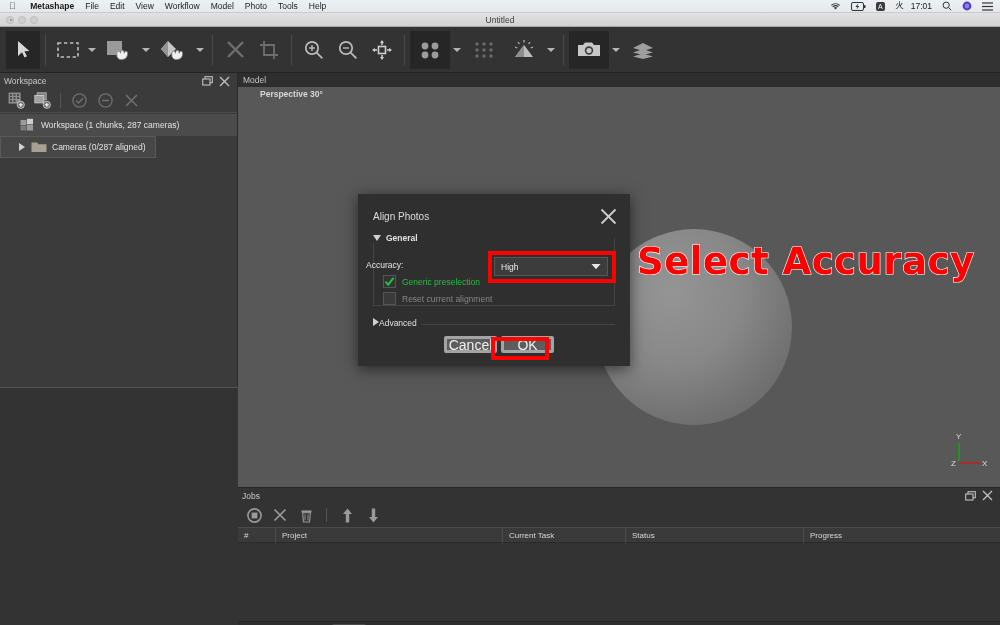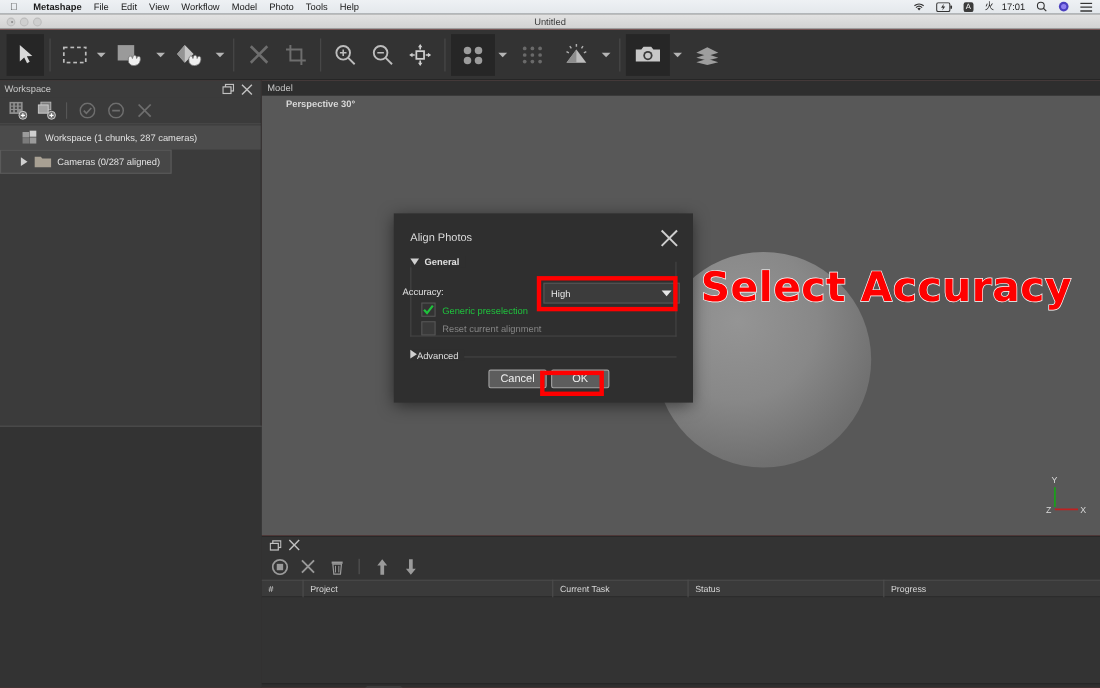--- a/index.html
+++ b/index.html
@@ -46,21 +46,21 @@
     width: 2px; height: 2px; background: #8e8e8e; border-radius: 1px;
   }
   .wintitle {
     position: absolute; left: 0; right: 0; text-align: center;
     font-size: 8.5px; color: #3a3a3a;
   }
 
   
   .appbody {
     position: absolute; left: 0; top: 27px; width: 1000px; height: 598px;
-    background: #b91c1c;
+    background: #f9a8d4;
   }
 
   
   .toolbar {
     position: absolute; left: 0; top: 0; width: 1000px; height: 46px;
     background: #333333;
     border-bottom: 1px solid #232323;
     display: flex; align-items: center;
   }
   .tgroup { display: flex; align-items: center; height: 46px; }
@@ -208,35 +208,35 @@
   }
   .grouphdr .tri-d { margin-right: 5px; }
   .grouphdr2 {
     position: absolute; left: 15px; top: 124px; display: flex; align-items: flex-start;
     background: #2f2f2f; padding-right: 5px; font-size: 8.5px; color: #e0e0e0; z-index: 2;
   }
   .group2line {
     position: absolute; left: 15px; top: 130px; width: 242px; height: 1px; background: #454545;
   }
   .combo {
-    position: absolute; left: 494px; top: 257px; width: 124px; height: 19px;
+    position: absolute; left: 494px; top: 257px; width: 114px; height: 19px;
     background: #3c3c3c; border: 1px solid #565656;
     display: flex; align-items: center; padding: 0 6px;
     font-size: 8.5px; color: #e9e9e9;
   }
   .combo .val { flex: 1; }
   .cbrow { position: absolute; display: flex; align-items: center; font-size: 8.5px; }
   .cbox {
     width: 13px; height: 13px; background: #3a3a3a; border: 1px solid #555;
     display: flex; align-items: center; justify-content: center; margin-right: 6px;
   }
   .cbox.checked { background: #333; }
   .dlgbtn {
-    position: absolute; height: 17px; background: #5d5d5d; border: 1px solid #a3a3a3;
-    border-radius: 2px; font-size: 10px; color: #f0f0f0;
+    position: absolute; height: 17px; background: #5d5d5d; border: 3px solid #a3a3a3;
+    border-radius: 2px; font-size: 14px; color: #f0f0f0;
     display: flex; align-items: center; justify-content: center;
   }
 </style>
 </head>
 <body>
 
 <div id="app">
 
   <div class="macbar">
     <span class="apple"></span>
@@ -544,20 +544,21 @@
           <line x1="13" y1="36" x2="34" y2="36" stroke="#c02020" stroke-width="1.6"></line>
           <text x="10" y="12" fill="#dcdcdc" font-size="8" font-family="Liberation Sans, sans-serif">Y</text>
           <text x="5" y="39" fill="#dcdcdc" font-size="8" font-family="Liberation Sans, sans-serif">Z</text>
           <text x="36" y="39" fill="#dcdcdc" font-size="8" font-family="Liberation Sans, sans-serif">X</text>
         </svg>
       </div>
     </div>
 
     <div class="jobs">
       <div class="jobshdr">
+        <span class="ttl">Jobs</span>
         <span class="hicon">
           <svg width="11" height="10" viewBox="0 0 11 10">
               <rect x="3" y="0.7" width="7.3" height="6" fill="none" stroke="#c2c2c2" stroke-width="1.1"></rect>
               <rect x="0.7" y="3" width="7.3" height="6" fill="#333" stroke="#c2c2c2" stroke-width="1.1"></rect>
             </svg>
         </span>
         <span class="hicon">
           <svg width="11" height="11" viewBox="0 0 11 11">
               <line x1="1" y1="1" x2="10" y2="10" stroke="#c2c2c2" stroke-width="1.3"></line>
               <line x1="10" y1="1" x2="1" y2="10" stroke="#c2c2c2" stroke-width="1.3"></line>

